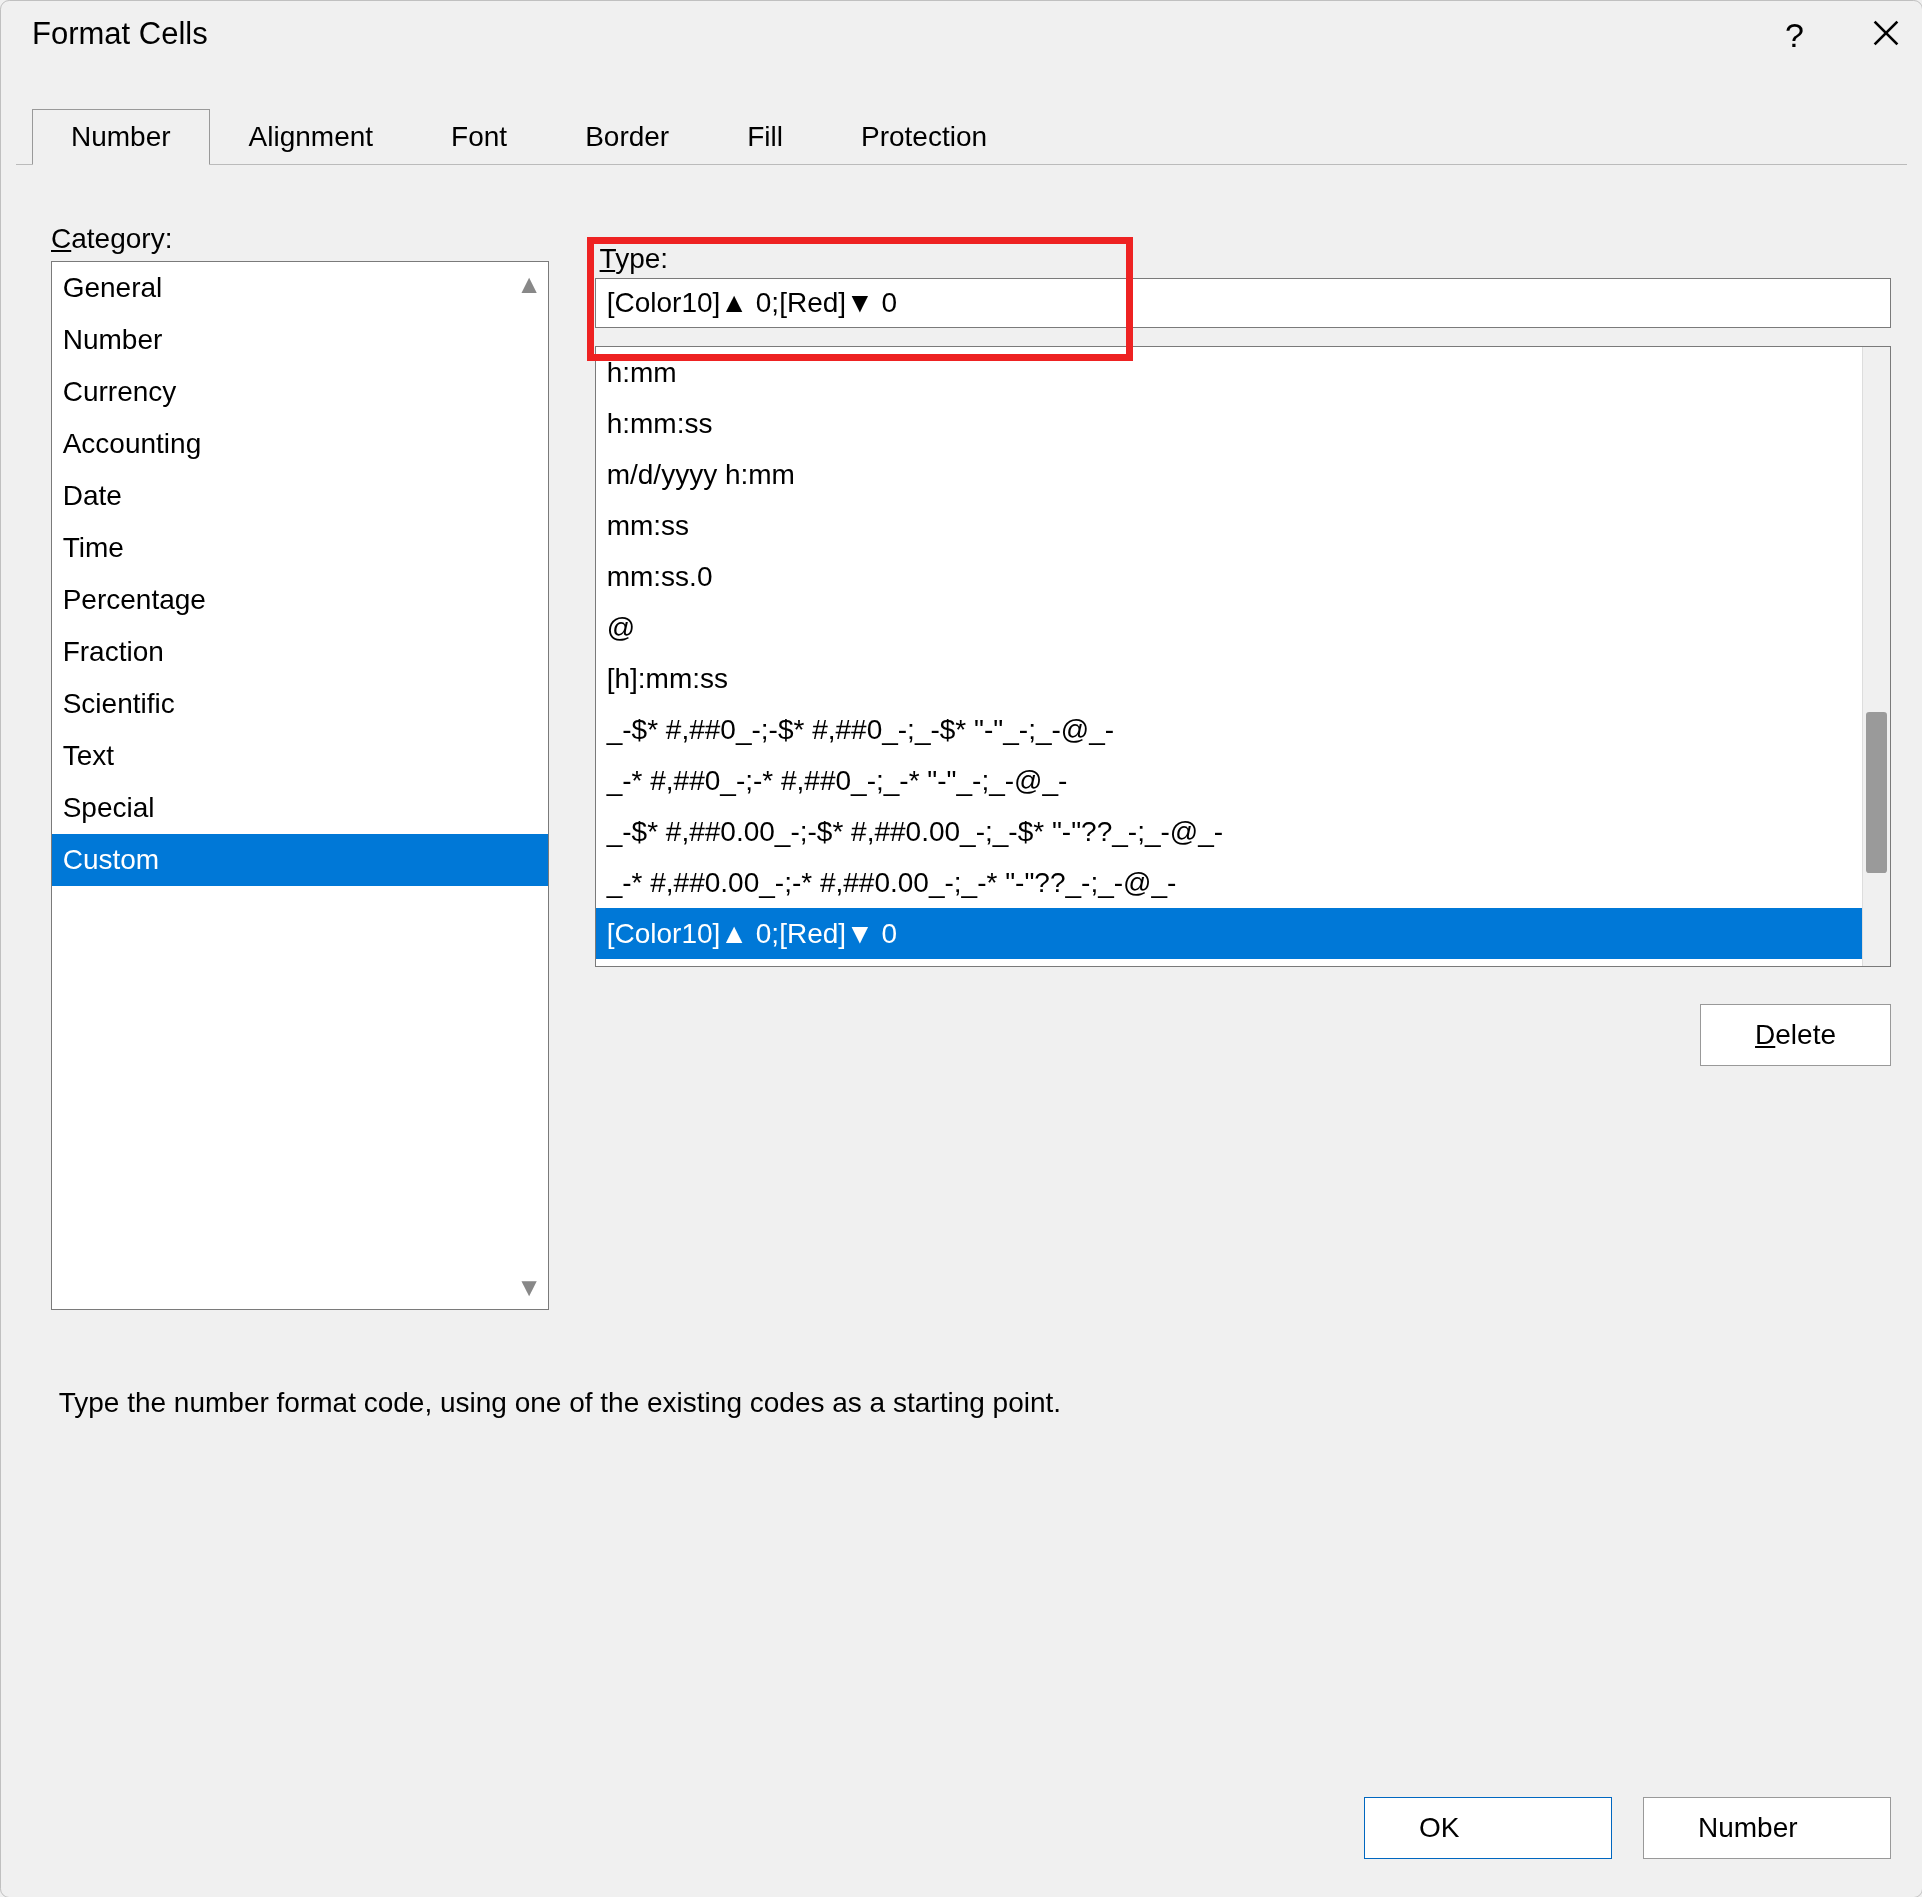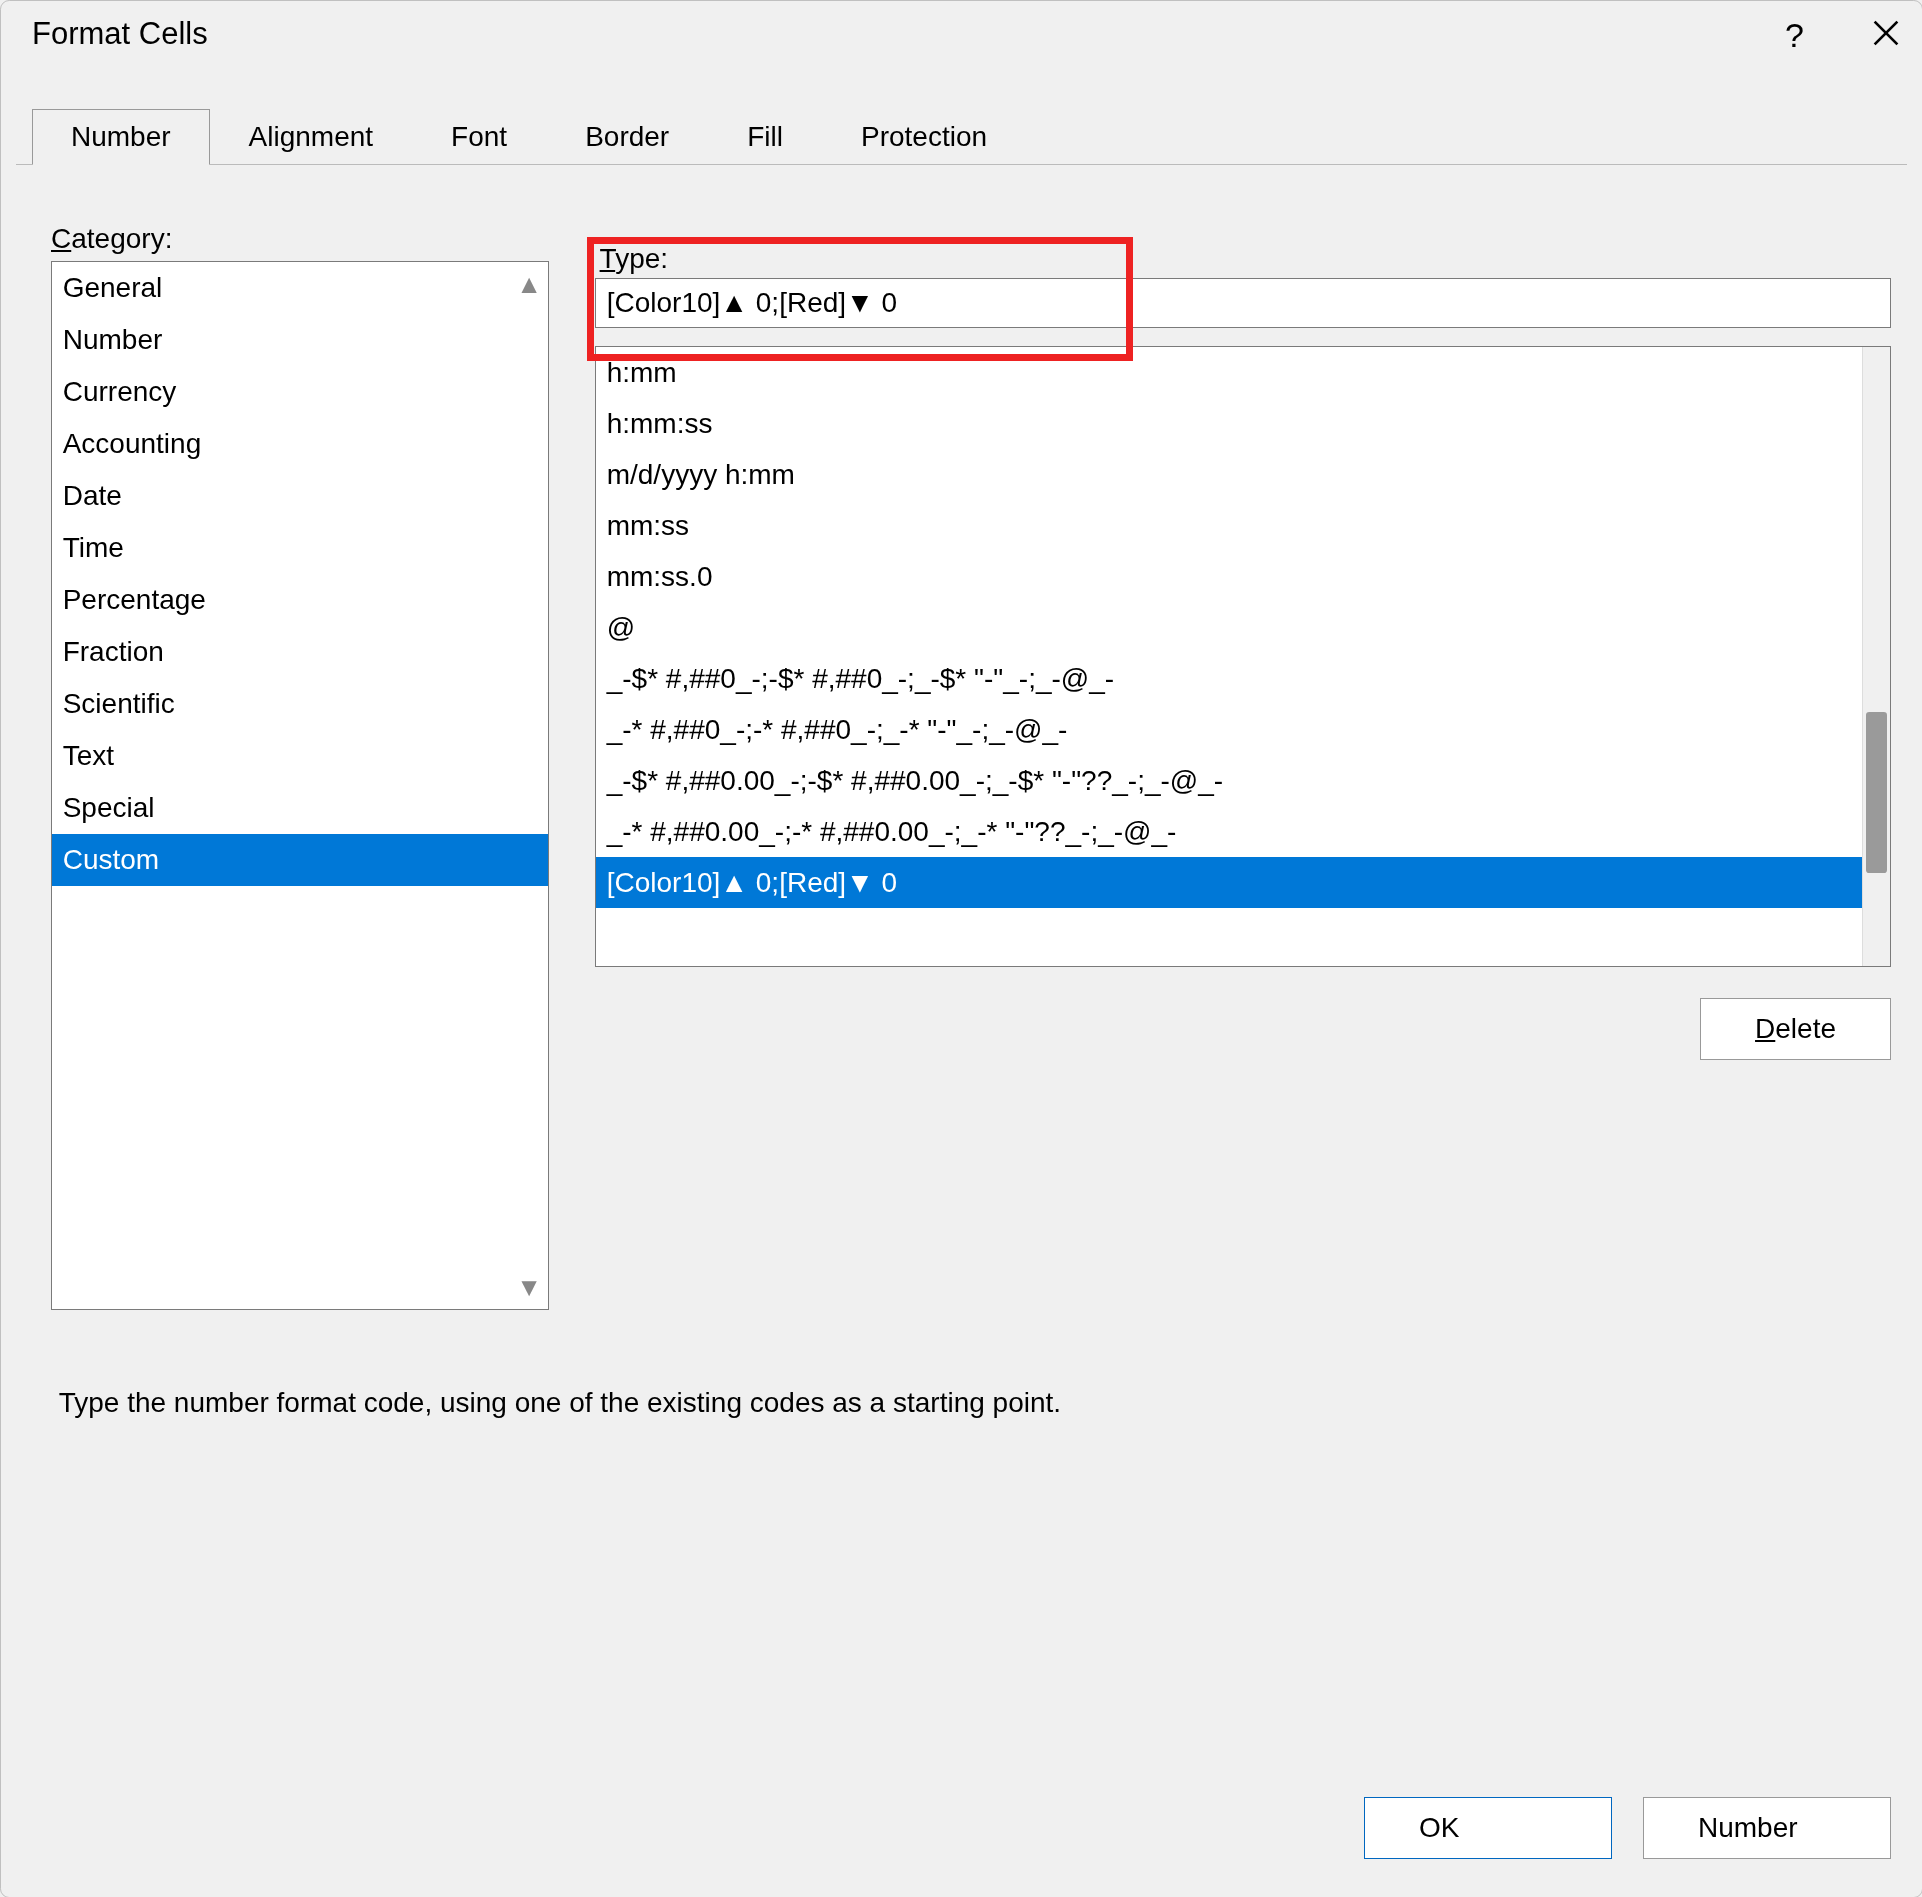--- a/index.html
+++ b/index.html
@@ -158,20 +158,21 @@
     }
 
     .delete-row { display: flex; justify-content: flex-end; margin-top: 31px; }
     .btn {
       font-size: 28px;
       font-family: inherit;
       padding: 14px 54px;
       background: #fff;
       border: 0.8px solid #999;
       cursor: pointer;
+      margin-top: 6px;
     }
 
     .instruction {
       font-size: 28px;
       margin-top: 77px;
       margin-left: 7.7px;
     }
 
     .footer {
       display: flex;
@@ -246,20 +247,21 @@
         </div>
 
         <div class="format-list-box">
           <ul class="listbox format-list" id="format-list">
               <li>h:mm</li>
               <li>h:mm:ss</li>
               <li>m/d/yyyy h:mm</li>
               <li>mm:ss</li>
               <li>mm:ss.0</li>
               <li>@</li>
+              <li>[h]:mm:ss</li>
               <li>_-$* #,##0_-;-$* #,##0_-;_-$* "-"_-;_-@_-</li>
               <li>_-* #,##0_-;-* #,##0_-;_-* "-"_-;_-@_-</li>
               <li>_-$* #,##0.00_-;-$* #,##0.00_-;_-$* "-"??_-;_-@_-</li>
               <li>_-* #,##0.00_-;-* #,##0.00_-;_-* "-"??_-;_-@_-</li>
               <li class="selected">[Color10]▲ 0;[Red]▼ 0</li>
             </ul>
           <div class="vscroll">
             <div class="vscroll-thumb"></div>
           </div>
         </div>

